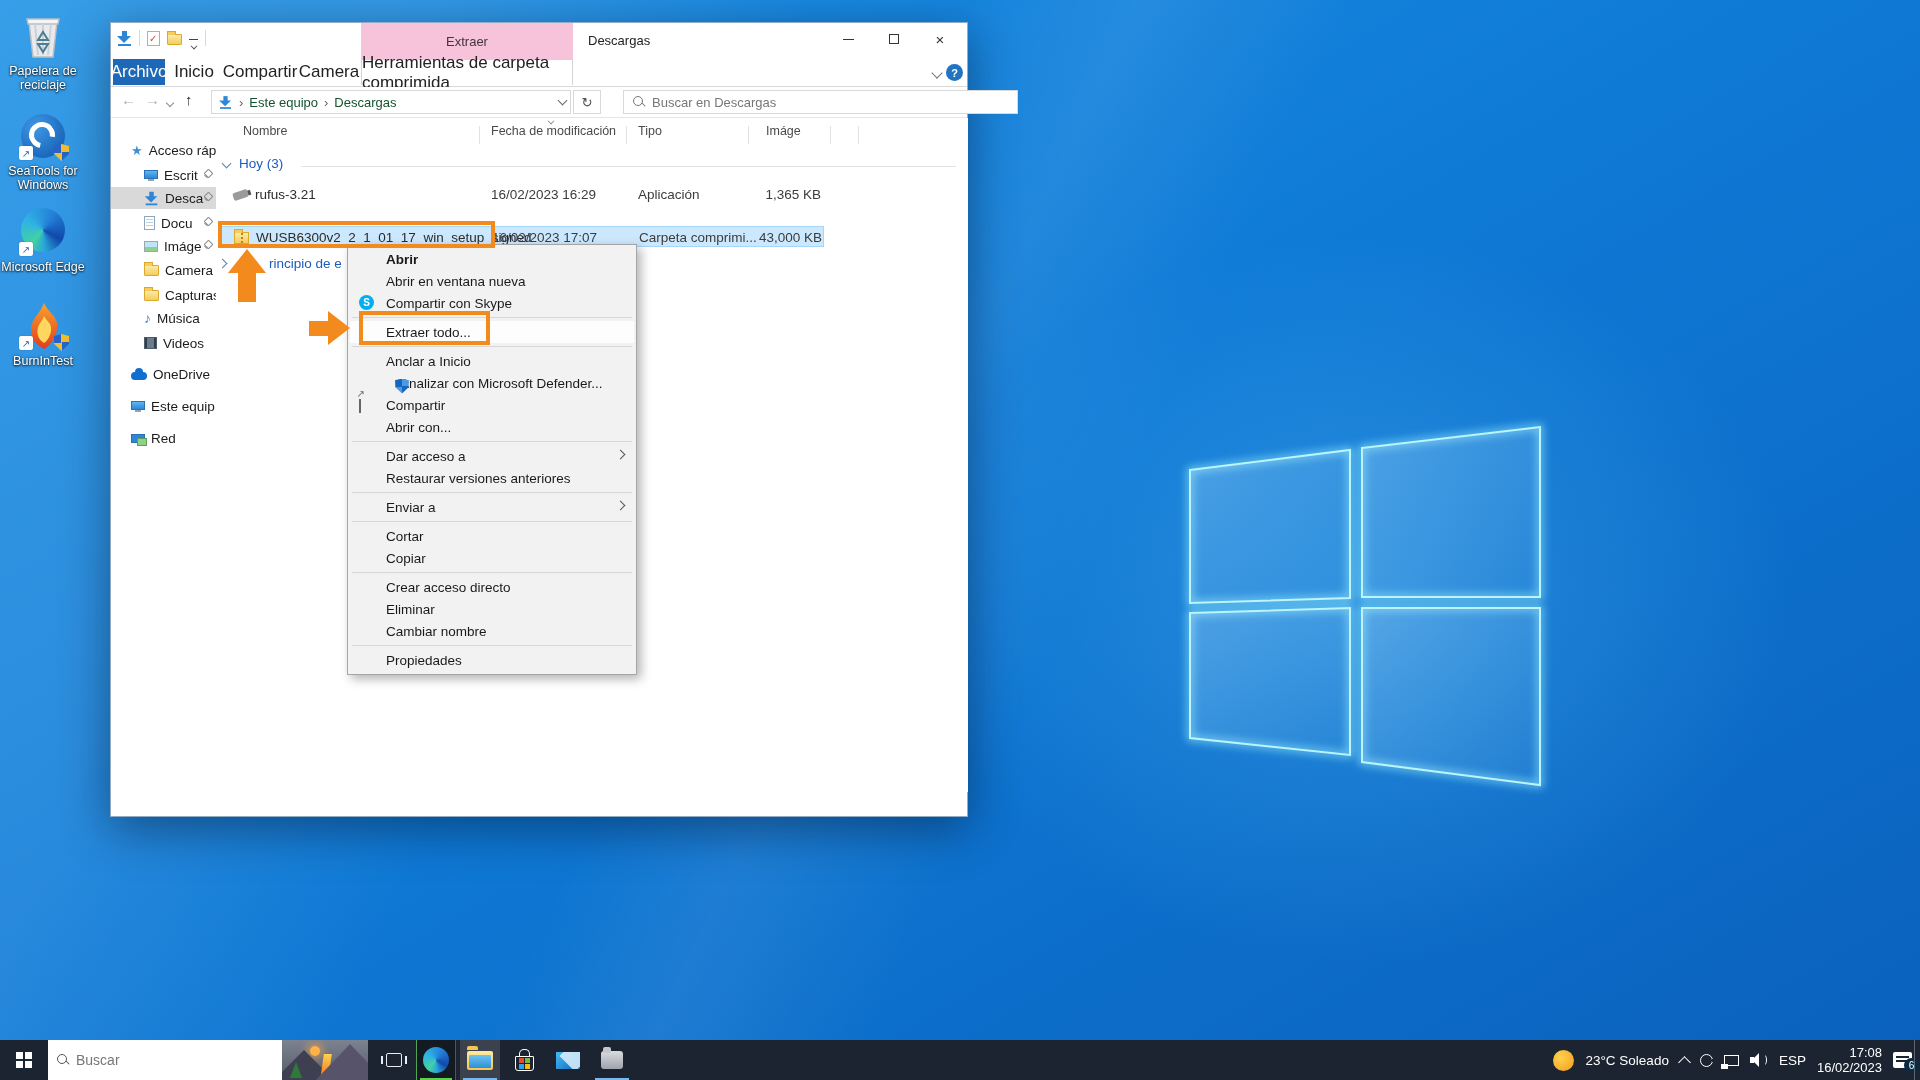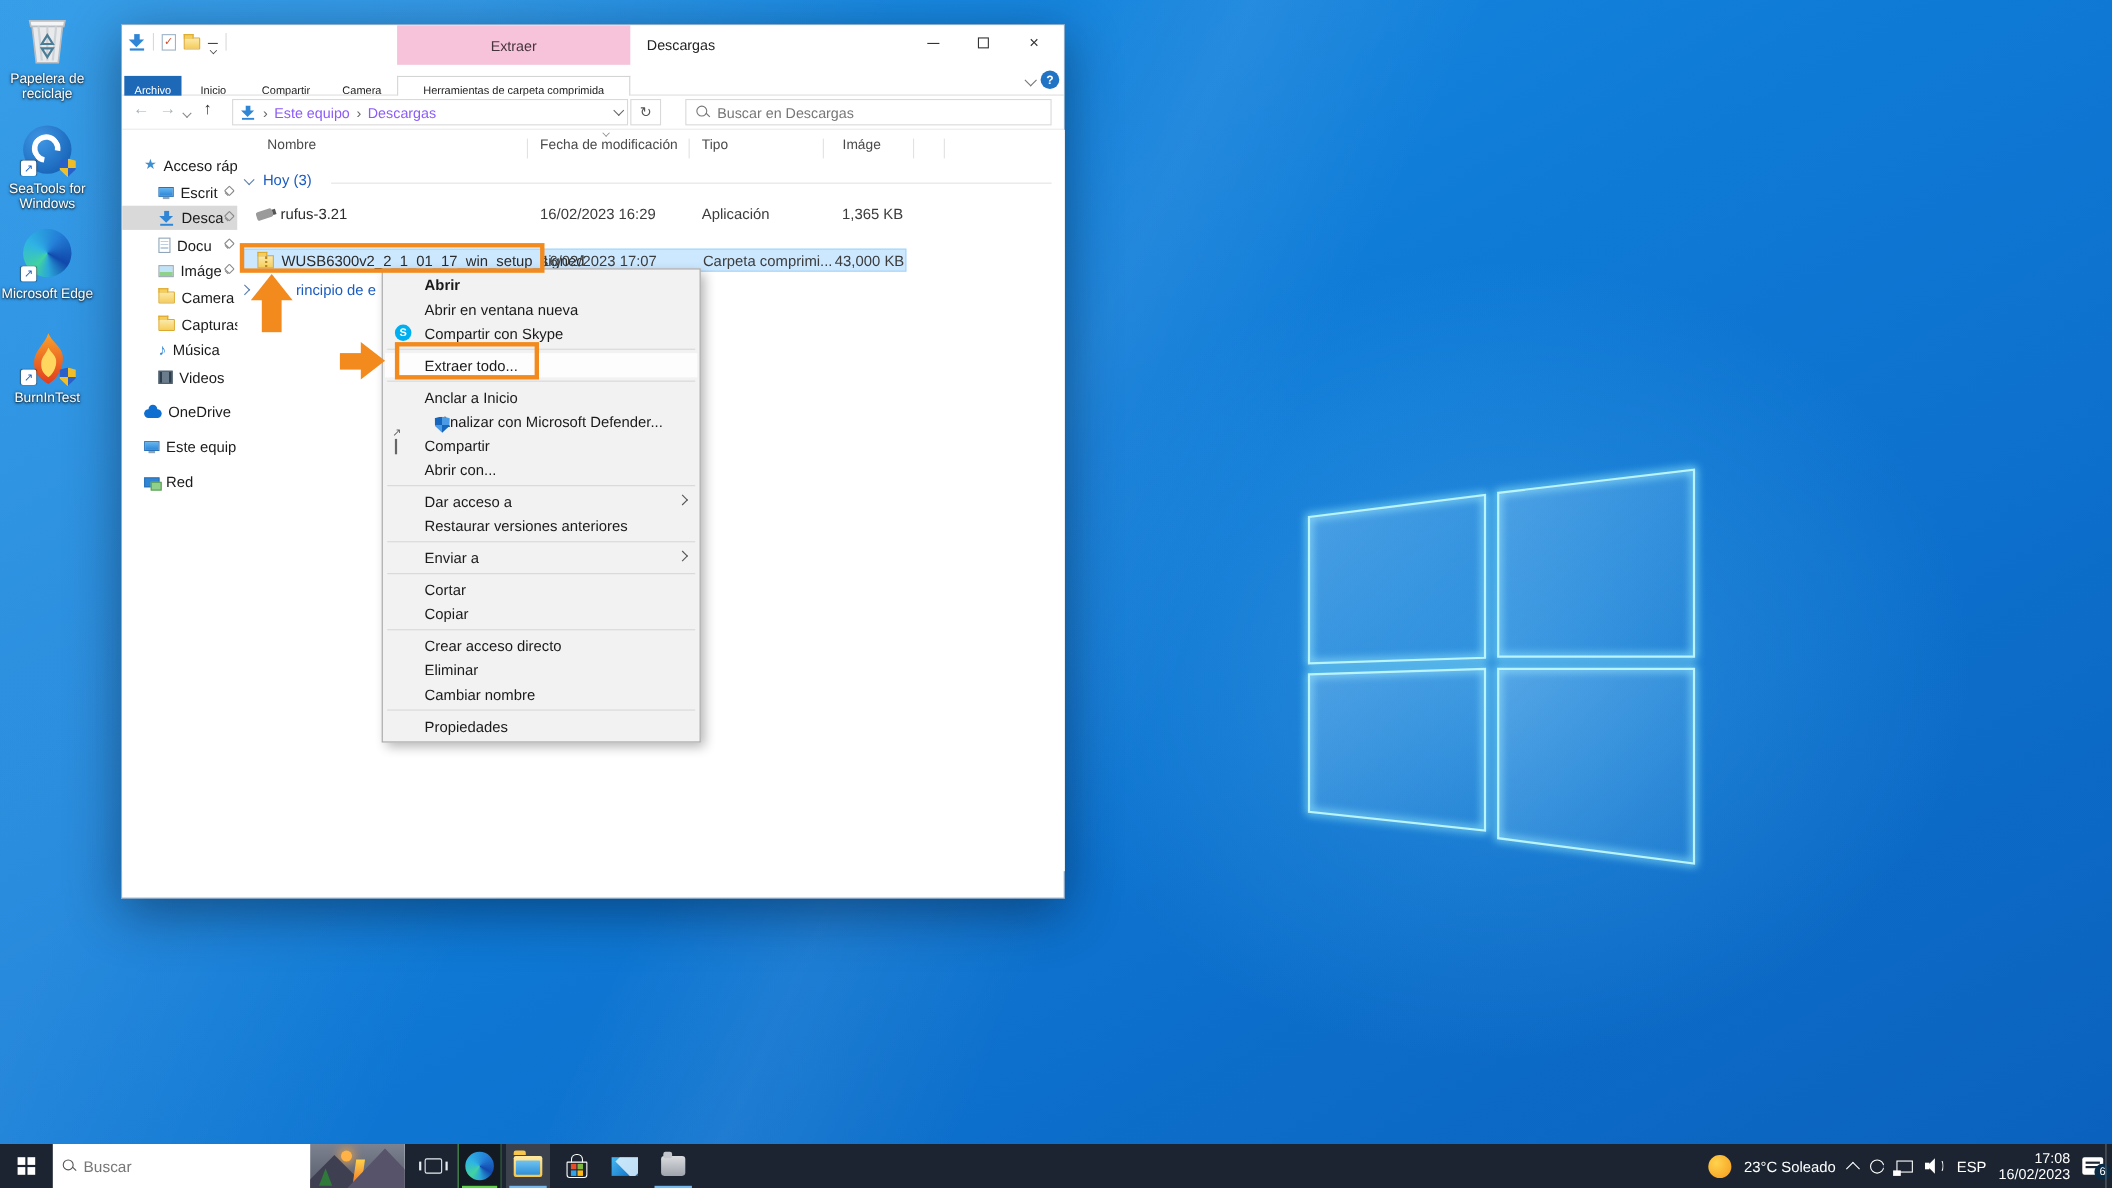--- a/index.html
+++ b/index.html
@@ -49,31 +49,31 @@
   #pinktab { left:250px; top:0; width:212px; height:36px; background:#f6c3da; color:#46343c; font-size:13px;
              display:flex; align-items:center; justify-content:center; }
   #wintitle { left:477px; top:10px; font-size:13px; color:#222; }
   .winbtns { position:absolute; right:4px; top:0; height:32px; display:flex; }
   .wb { width:46px; height:32px; display:flex; align-items:center; justify-content:center; color:#333; }
   .wb-min i { width:11px; border-top:1px solid #333; }
   .wb-max i { width:10px; height:10px; border:1px solid #333; }
   .wb-close { font-size:15px; }
 
   #tabrow { left:0; top:36px; width:100%; height:28px; background:#fff; border-bottom:1px solid #d8d8d8; }
-  .tab { position:absolute; top:10px; height:26px; display:flex; align-items:center; justify-content:center; font-size:10px; color:#222; }
+  .tab { position:absolute; top:0; height:26px; display:flex; align-items:center; justify-content:center; font-size:17px; color:#222; }
   .tab-file { background:#1e68b8; color:#fff; }
   .tab-ctx { background:#fff; border:1px solid #d4d4d4; border-bottom:none; }
   #ribchev { right:26px; top:10px; width:8px; height:8px; border-right:1.5px solid #777; border-bottom:1.5px solid #777; transform:rotate(45deg); }
   #helpbtn { right:4px; top:5px; width:17px; height:17px; border-radius:50%; background:#2173c4; color:#fff; font-size:11px; font-weight:bold;
              display:flex; align-items:center; justify-content:center; }
 
   #addrrow { left:0; top:64px; width:100%; height:31px; background:#fff; border-bottom:1px solid #e6e6e6; }
   .navar { position:absolute; top:4px; font-size:15px; }
   .box { position:absolute; top:3px; height:24px; border:1px solid #d9d9d9; background:#fff; display:flex; align-items:center; }
-  .crumb { font-size:13px; color:#8b5cf6; padding:0 4px; }
+  .crumb { font-size:13px; color:#14532d; padding:0 4px; }
   .crumbsep { font-size:13px; color:#666; padding:0 2px; }
   .boxchev { width:7px; height:7px; border-right:1.4px solid #666; border-bottom:1.4px solid #666; transform:rotate(45deg); margin:-3px 4px 0 auto; }
   .mag { position:relative; width:14px; height:14px; margin:0 6px 0 8px; }
   .mag::before { content:""; position:absolute; left:1px; top:1px; width:8px; height:8px; border:1.5px solid #777; border-radius:50%; }
   .mag::after { content:""; position:absolute; left:9px; top:9px; width:5px; border-top:1.5px solid #777; transform:rotate(45deg); }
   input.searchin { border:none; outline:none; flex:1; font-size:13px; color:#222; font-family:inherit; background:transparent; }
   input.searchin::placeholder { color:#777; }
 
   
   #sidebar { left:0; top:95px; width:105px; height:674px; background:#fff; overflow:hidden; }
@@ -343,21 +343,21 @@
         </span>
       <span class="crumbsep">›</span>
       <span class="crumb">Este equipo</span>
       <span class="crumbsep">›</span>
       <span class="crumb">Descargas</span>
       <span class="boxchev"></span>
     </div>
     <div class="box" style="left:462px;width:28px;justify-content:center">
       <span style="font-family:'DejaVu Sans',sans-serif;color:#555;font-size:13px">↻</span>
     </div>
-    <div class="box" style="left:512px;width:333px">
+    <div class="box" style="left:512px;width:395px">
       <span class="mag"></span>
       <input class="searchin" placeholder="Buscar en Descargas" style="">
     </div>
   </div>
 
   <div id="sidebar" class="abs">
     <div class="sbitem ind1" style="top:21px">
       <span class="ic icstar">★</span>
       <span class="tx">Acceso ráp</span>
     </div>

